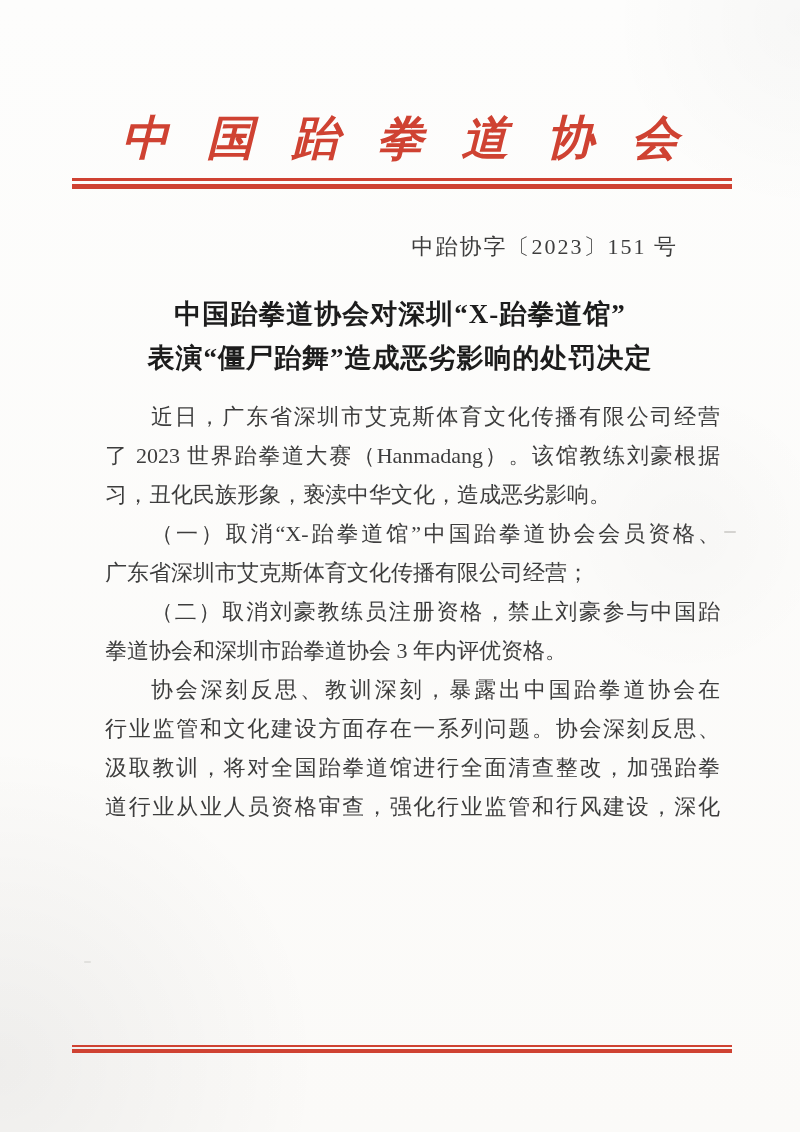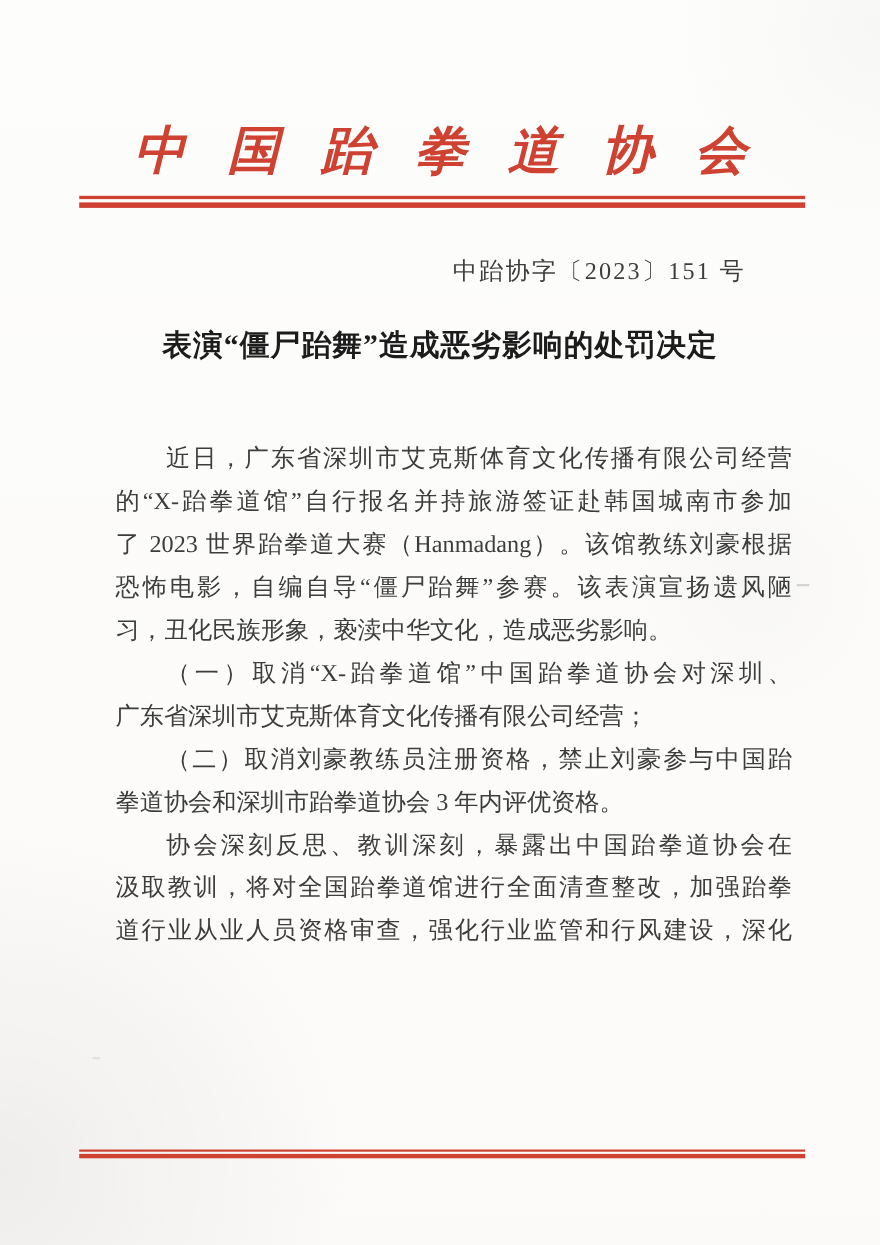--- a/index.html
+++ b/index.html
@@ -86,34 +86,34 @@
 
   <div class="rule rule-top">
     <div class="r1"></div>
     <div class="gap"></div>
     <div class="r2"></div>
   </div>
 
   <div class="doc-number">中跆协字〔2023〕151 号</div>
 
   <h1 class="title">
+    <span class="t-line">中国跆拳道协会对深圳“X-跆拳道馆”</span>
     <span class="t-line">表演“僵尸跆舞”造成恶劣影响的处罚决定</span>
   </h1>
 
   <div class="doc-body" id="doc-body">
       <div class="line indent fill">近日，广东省深圳市艾克斯体育文化传播有限公司经营</div>
-      <div class="line fill">的“X-跆拳道馆”自行报名并持旅游签证赴韩国城南市参加</div>
       <div class="line fill">了 2023 世界跆拳道大赛（Hanmadang）。该馆教练刘豪根据</div>
-      <div class="line fill">恐怖电影，自编自导“僵尸跆舞”参赛。该表演宣扬遗风陋</div>
       <div class="line">习，丑化民族形象，亵渎中华文化，造成恶劣影响。</div>
-      <div class="line indent fill">（一）取消“X-跆拳道馆”中国跆拳道协会对深圳、</div>
+      <div class="line indent fill">（一）取消“X-跆拳道馆”中国跆拳道协会会员资格、</div>
       <div class="line">广东省深圳市艾克斯体育文化传播有限公司经营；</div>
       <div class="line indent fill">（二）取消刘豪教练员注册资格，禁止刘豪参与中国跆</div>
       <div class="line">拳道协会和深圳市跆拳道协会 3 年内评优资格。</div>
       <div class="line indent fill">协会深刻反思、教训深刻，暴露出中国跆拳道协会在</div>
+      <div class="line fill">行业监管和文化建设方面存在一系列问题。协会深刻反思、</div>
       <div class="line fill">汲取教训，将对全国跆拳道馆进行全面清查整改，加强跆拳</div>
       <div class="line fill">道行业从业人员资格审查，强化行业监管和行风建设，深化</div>
     </div>
 
   <div class="rule rule-bottom">
     <div class="r1"></div>
     <div class="gap"></div>
     <div class="r2"></div>
   </div>
 

